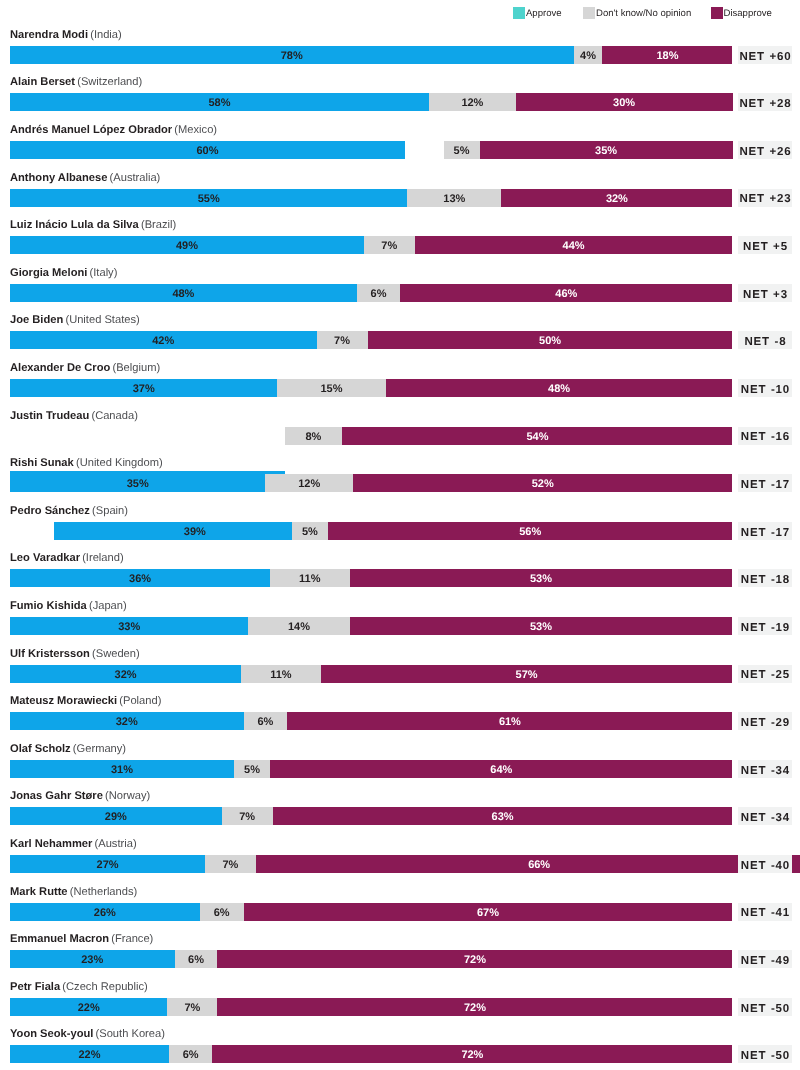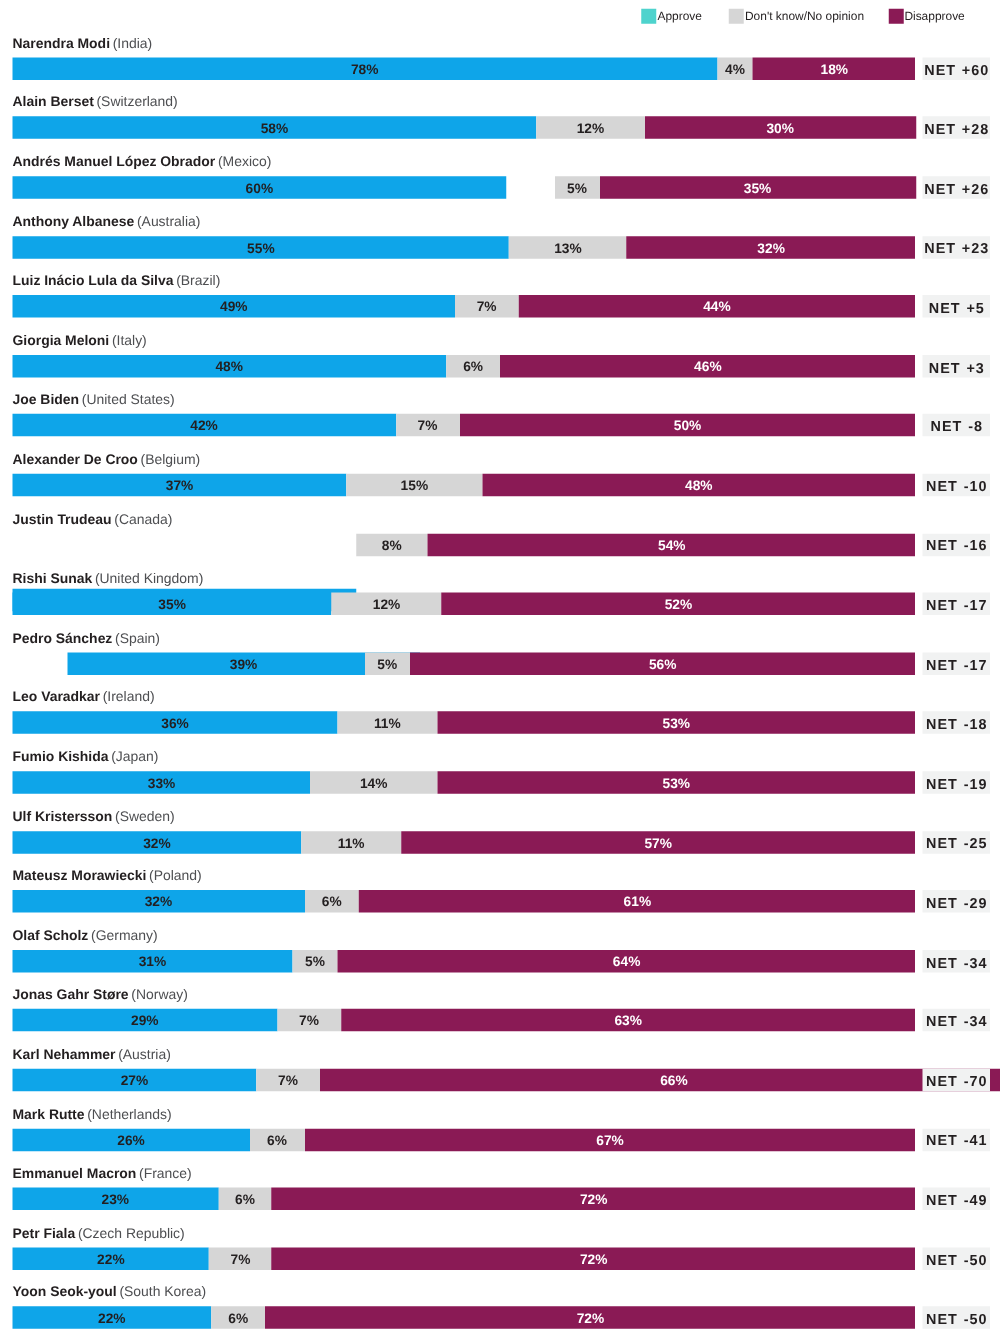--- a/index.html
+++ b/index.html
@@ -352,21 +352,21 @@
             <span>27%</span>
           </div>
           <div class="seg dk" style="left: 195.075px; width: 50.575px;">
             <span>7%</span>
           </div>
           <div class="seg dis" style="left: 245.65px; width: 567px;">
             <span>66%</span>
           </div>
         </div>
         <div class="net">
-          <span>NET -70</span>
+          <span>NET -40</span>
         </div>
       </div>
       <div class="row" style="top: 886.5px;">
         <div class="rlabel"><span class="nm">Mark Rutte</span> <span class="ct">(Netherlands)</span></div>
         <div class="bars">
           <div class="seg app" style="left: 0px; width: 189.747px;">
             <span>26%</span>
           </div>
           <div class="seg dk" style="left: 189.747px; width: 43.7879px;">
             <span>6%</span>

